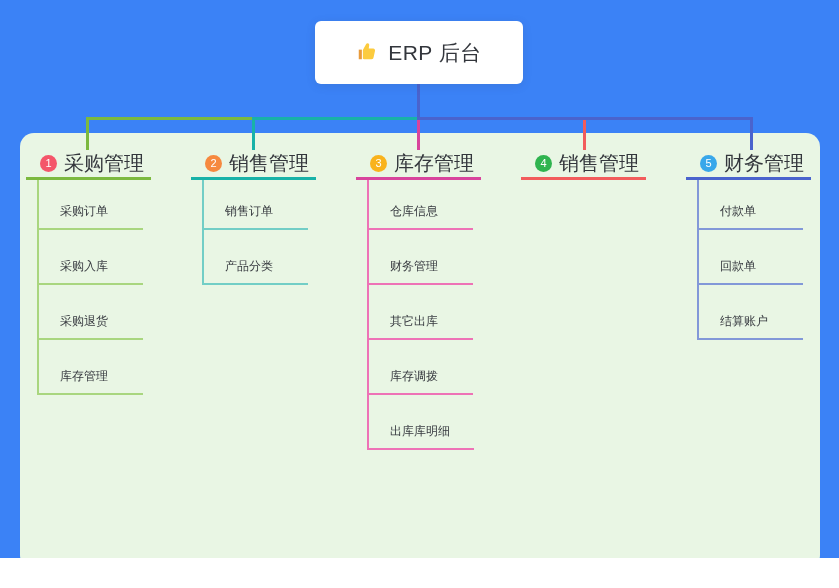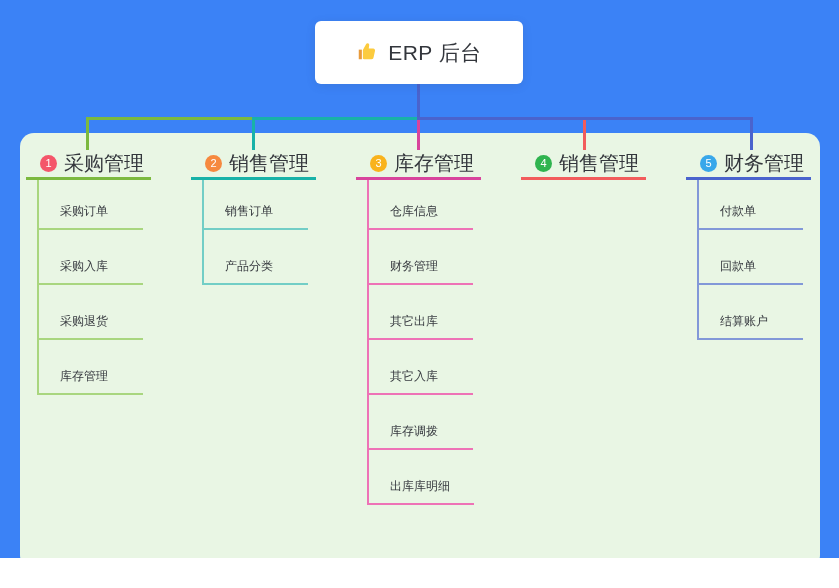--- a/index.html
+++ b/index.html
@@ -98,21 +98,20 @@
 
   <section class="branch" style="left: 356px; --line: #d8449c; --light: #ee72b6; --badge: #f9b31c;">
     <div class="bhead">
       <span class="badge">3</span>
       <span class="blabel">库存管理</span>
     </div>
     <ul class="items">
       <li>仓库信息</li>
       <li>财务管理</li>
       <li>其它出库</li>
-      <li>其它入库</li>
       <li>库存调拨</li>
       <li>出库库明细</li>
     </ul>
   </section>
 
   <section class="branch" style="left: 521px; --line: #f25c5c; --light: #f79b9b; --badge: #2fb44f;">
     <div class="bhead">
       <span class="badge">4</span>
       <span class="blabel">销售管理</span>
     </div>

